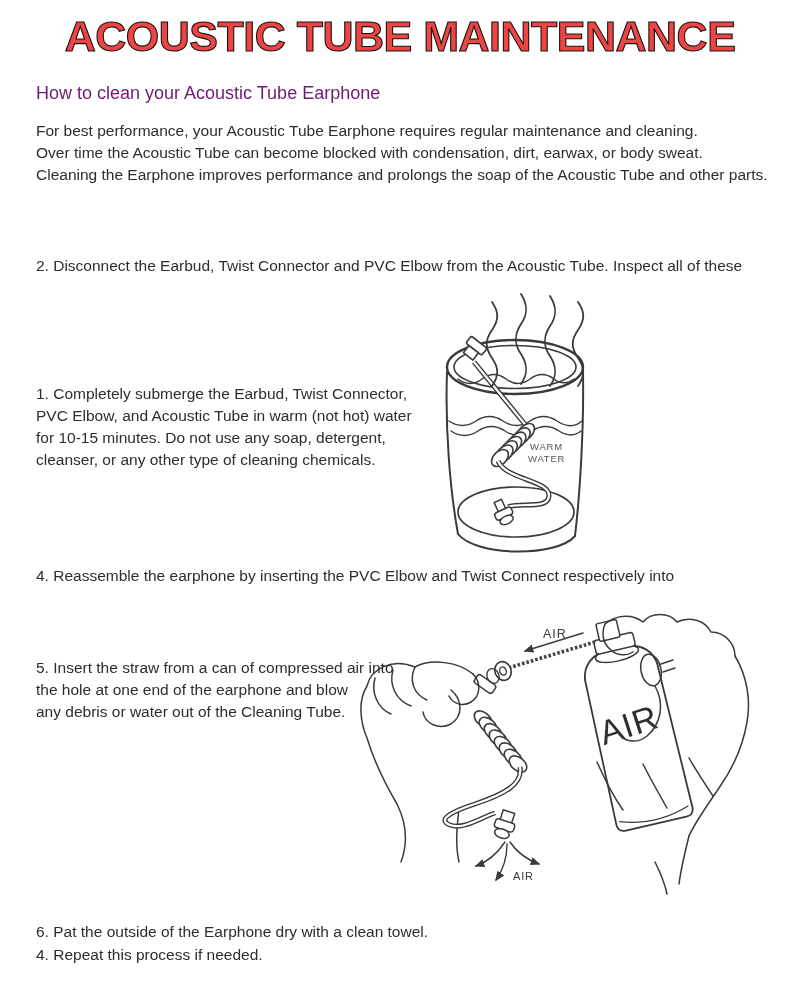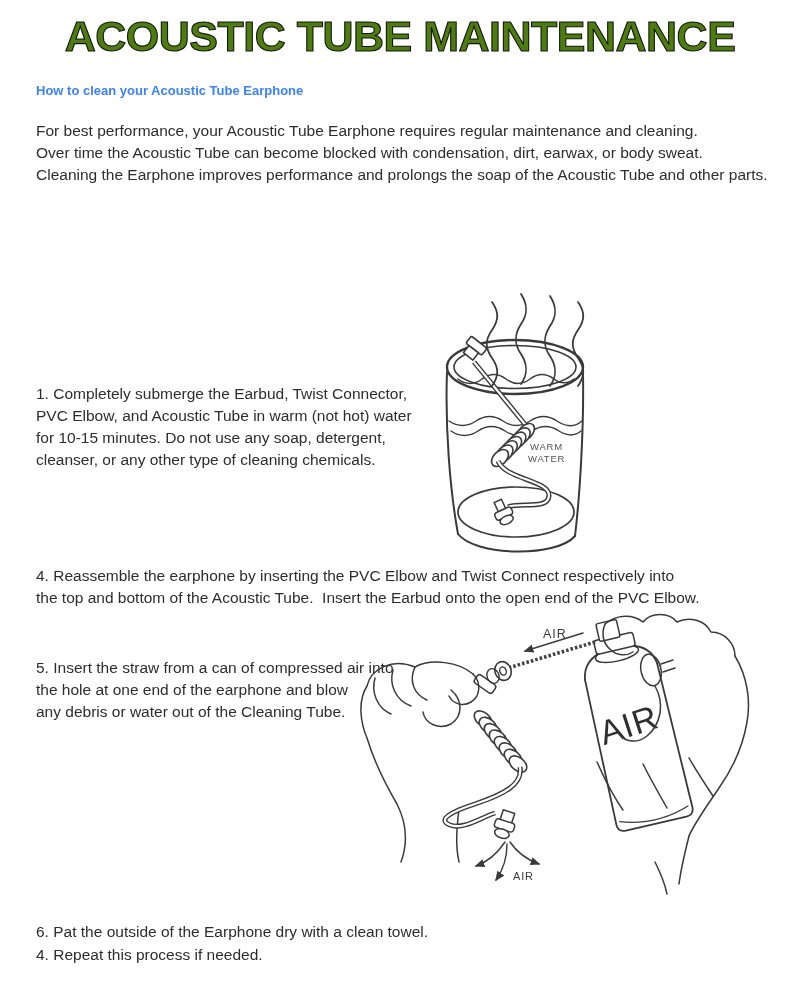--- a/index.html
+++ b/index.html
@@ -2,25 +2,25 @@
 <html><head>
 <meta charset="utf-8">
 <style>
   html,body { margin:0; padding:0; background:#ffffff; }
   .page {
     position:relative; width:800px; height:1000px; background:#fff;
     font-family:"Liberation Sans", sans-serif; color:#2d2d2d; overflow:hidden;
   }
   .doc-title {
     position:absolute; top:12px; left:0; width:100%; text-align:center;
-    font-size:43px; font-weight:700; letter-spacing:-0.5px; color:#4d7c0f;
+    font-size:43px; font-weight:700; letter-spacing:-0.5px; color:#ef4444;
     -webkit-text-stroke:1.1px #111; white-space:nowrap;
   }
   .doc-subtitle {
-    position:absolute; left:36px; top:83px; font-size:13px; font-weight:700; color:#3b82f6;
+    position:absolute; left:36px; top:83px; font-size:18px; font-weight:400; color:#701a75;
   }
   .tblock { position:absolute; left:36px; font-size:15.5px; line-height:22px; color:#2d2d2d; }
   .tblock div { white-space:pre; }
   .fig { position:absolute; }
   svg { display:block; }
   svg text { font-family:"Liberation Sans", sans-serif; }
   .ink { stroke:#3a3a3a; fill:none; stroke-linecap:round; stroke-linejoin:round; }
   .inkf { stroke:#3a3a3a; fill:#ffffff; stroke-linejoin:round; }
 </style>
 </head>
@@ -32,32 +32,32 @@
   <div class="doc-subtitle">How to clean your Acoustic Tube Earphone</div>
 
   <div class="tblock" style="top:120px">
     <div>For best performance, your Acoustic Tube Earphone requires regular maintenance and cleaning.</div>
     <div>Over time the Acoustic Tube can become blocked with condensation, dirt, earwax, or body sweat.</div>
     <div>Cleaning the Earphone improves performance and prolongs the soap of the Acoustic Tube and other parts.</div>
   </div>
 
 
   <div class="tblock" style="top:255px">
+    <div>2. Disconnect the Earbud, Twist Connector and PVC Elbow from the Acoustic Tube. Inspect all of these</div>
   </div>
 
   <div class="tblock" style="top:383px">
     <div>1. Completely submerge the Earbud, Twist Connector,</div>
     <div>PVC Elbow, and Acoustic Tube in warm (not hot) water</div>
     <div>for 10-15 minutes. Do not use any soap, detergent,</div>
     <div>cleanser, or any other type of cleaning chemicals.</div>
   </div>
 
   <div class="tblock" style="top:565px">
     <div>4. Reassemble the earphone by inserting the PVC Elbow and Twist Connect respectively into</div>
-    <div>the top and bottom of the Acoustic Tube.  Insert the Earbud onto the open end of the PVC Elbow.</div>
   </div>
 
   <div class="tblock" style="top:657px">
     <div>5. Insert the straw from a can of compressed air into</div>
     <div>the hole at one end of the earphone and blow</div>
     <div>any debris or water out of the Cleaning Tube.</div>
   </div>
 
   <div class="tblock" style="top:921px">
     <div>6. Pat the outside of the Earphone dry with a clean towel.</div>

